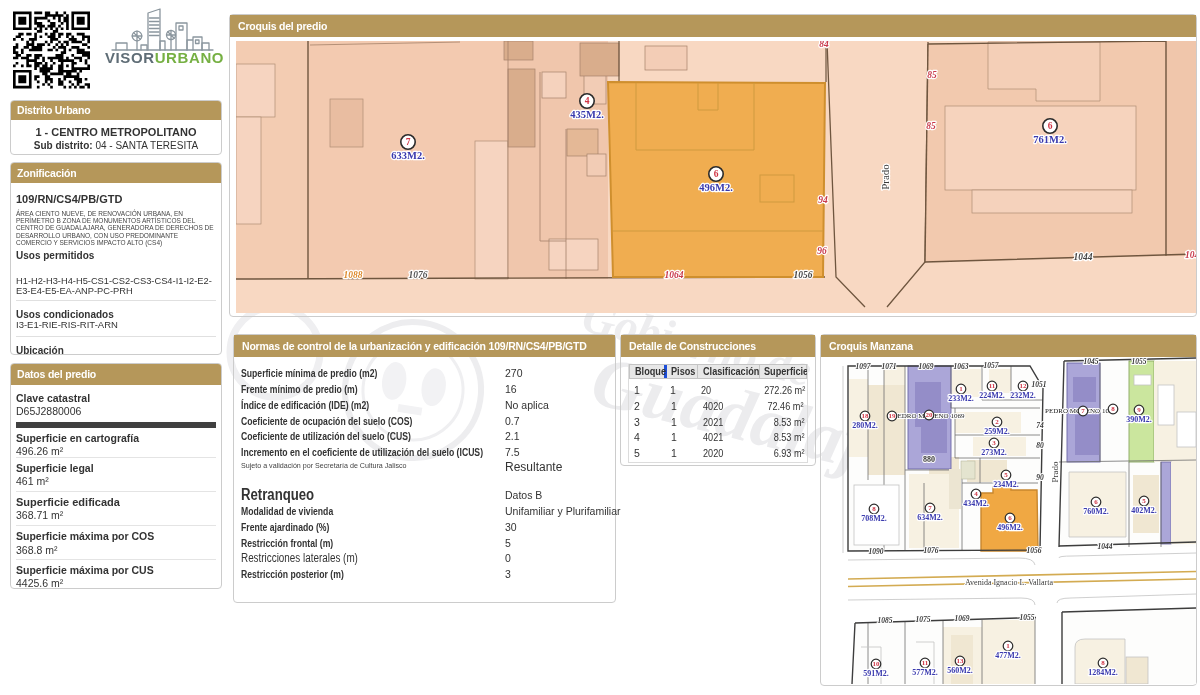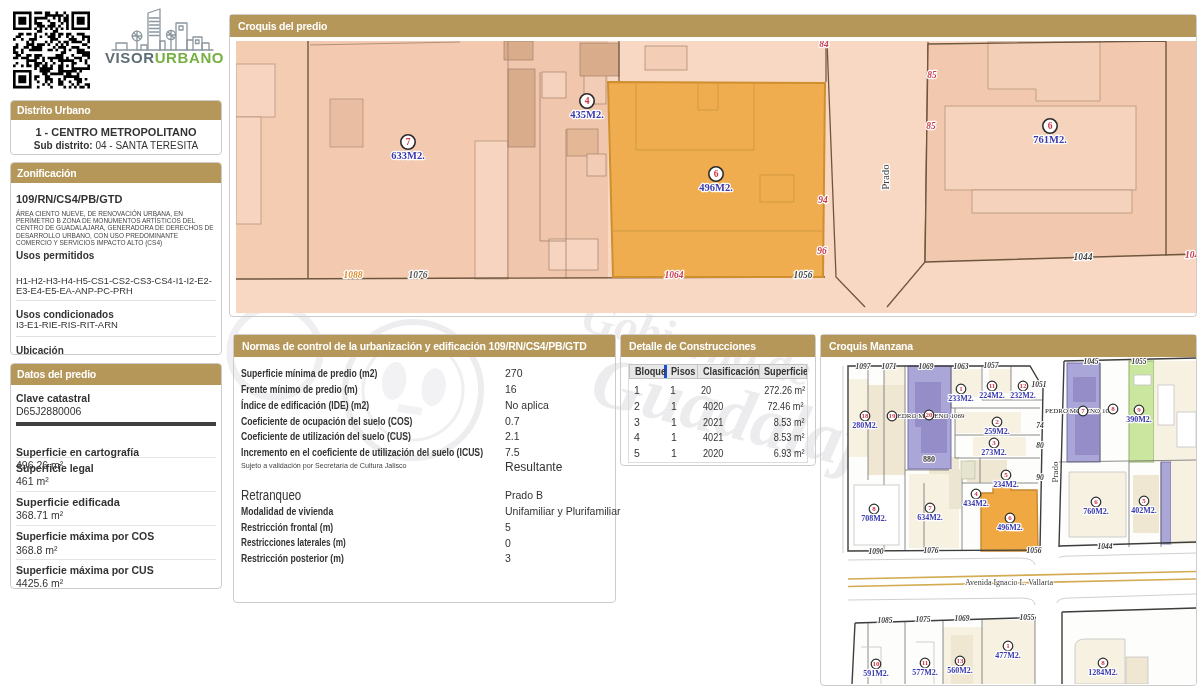--- a/index.html
+++ b/index.html
@@ -55,21 +55,21 @@
 <div style="font-size:9.5px;line-height:10px">VALLARTA AV. 1056</div>
 </div>
   </div>
 <div class="card" style="left:10px;top:363px;width:212px;height:226px">
 <div class="hdr" style="line-height:21px">Datos del predio</div>
 <div style="padding:3px 5px 0 5px">
       <div style="height:34.3px;padding-top:4px">
         <div style="font-size:10.5px;font-weight:bold;color:#333">Clave catastral</div>
         <div style="font-size:10.5px;color:#333;margin-top:1px">D65J2880006</div>
       </div>
-      <div style="border-top:4px solid #404040;height:34.3px;padding-top:20px">
+      <div style="border-top:6px solid #404040;height:34.3px;padding-top:4px">
         <div style="font-size:10.5px;font-weight:bold;color:#333">Superficie en cartografía</div>
         <div style="font-size:10.5px;color:#333;margin-top:1px">496.26 m²</div>
       </div>
       <div style="border-top:1px solid #e4e4e4;height:34.3px;padding-top:4px">
         <div style="font-size:10.5px;font-weight:bold;color:#333">Superficie legal</div>
         <div style="font-size:10.5px;color:#333;margin-top:1px">461 m²</div>
       </div>
       <div style="border-top:1px solid #e4e4e4;height:34.3px;padding-top:4px">
         <div style="font-size:11px;font-weight:bold;color:#333">Superficie edificada</div>
         <div style="font-size:10.5px;color:#333;margin-top:1px">368.71 m²</div>
@@ -172,33 +172,37 @@
       </div>
       <div style="height:15.85px;position:relative">
         <div style="font-size:10.5px;font-weight:bold;color:#333;line-height:14px"><span class="cx">Incremento en el coeficiente de utilización del suelo (ICUS)</span></div>
         <div style="position:absolute;left:264px;top:0;font-size:10.5px;color:#333;line-height:14px;white-space:nowrap">7.5</div>
       </div>
       <div style="height:27px;position:relative">
         <div style="font-size:7.5px;color:#444;line-height:9.5px"><span class="cx" style="transform:scaleX(0.95)">Sujeto a validación por Secretaría de Cultura Jalisco</span></div>
         <div style="position:absolute;left:264px;top:0;font-size:12px;color:#333;line-height:13px;white-space:nowrap">Resultante</div>
       </div>
       <div style="height:15.85px;position:relative">
-        <div style="font-size:14px;font-weight:normal;color:#333;line-height:14px"><span class="cx">Retranqueo</span></div>
-        <div style="position:absolute;left:264px;top:0;font-size:10.5px;color:#333;line-height:14px;white-space:nowrap">Prado B</div>
+        <div style="font-size:16px;font-weight:bold;color:#333;line-height:14px"><span class="cx">Retranqueo</span></div>
+        <div style="position:absolute;left:264px;top:0;font-size:10.5px;color:#333;line-height:14px;white-space:nowrap">Datos B</div>
       </div>
       <div style="height:15.85px;position:relative">
         <div style="font-size:10.5px;font-weight:bold;color:#333;line-height:14px"><span class="cx">Modalidad de vivienda</span></div>
         <div style="position:absolute;left:264px;top:0;font-size:10.5px;color:#333;line-height:14px;white-space:nowrap">Unifamiliar y Plurifamiliar</div>
       </div>
       <div style="height:15.85px;position:relative">
+        <div style="font-size:10.5px;font-weight:bold;color:#333;line-height:14px"><span class="cx">Frente ajardinado (%)</span></div>
+        <div style="position:absolute;left:264px;top:0;font-size:10.5px;color:#333;line-height:14px;white-space:nowrap">30</div>
+      </div>
+      <div style="height:15.85px;position:relative">
         <div style="font-size:10.5px;font-weight:bold;color:#333;line-height:14px"><span class="cx">Restricción frontal (m)</span></div>
         <div style="position:absolute;left:264px;top:0;font-size:10.5px;color:#333;line-height:14px;white-space:nowrap">5</div>
       </div>
       <div style="height:15.85px;position:relative">
-        <div style="font-size:10px;font-weight:bold;color:#333;line-height:14px"><span class="cx">Restricciones laterales (m)</span></div>
+        <div style="font-size:12px;font-weight:normal;color:#333;line-height:14px"><span class="cx">Restricciones laterales (m)</span></div>
         <div style="position:absolute;left:264px;top:0;font-size:10.5px;color:#333;line-height:14px;white-space:nowrap">0</div>
       </div>
       <div style="height:15.85px;position:relative">
         <div style="font-size:10.5px;font-weight:bold;color:#333;line-height:14px"><span class="cx">Restricción posterior (m)</span></div>
         <div style="position:absolute;left:264px;top:0;font-size:10.5px;color:#333;line-height:14px;white-space:nowrap">3</div>
       </div>
     </div>
   </div>
 <div class="panel" style="left:620px;top:334px;width:196px;height:132px">
 <div class="hdr" style="line-height:22px">Detalle de Construcciones</div>

